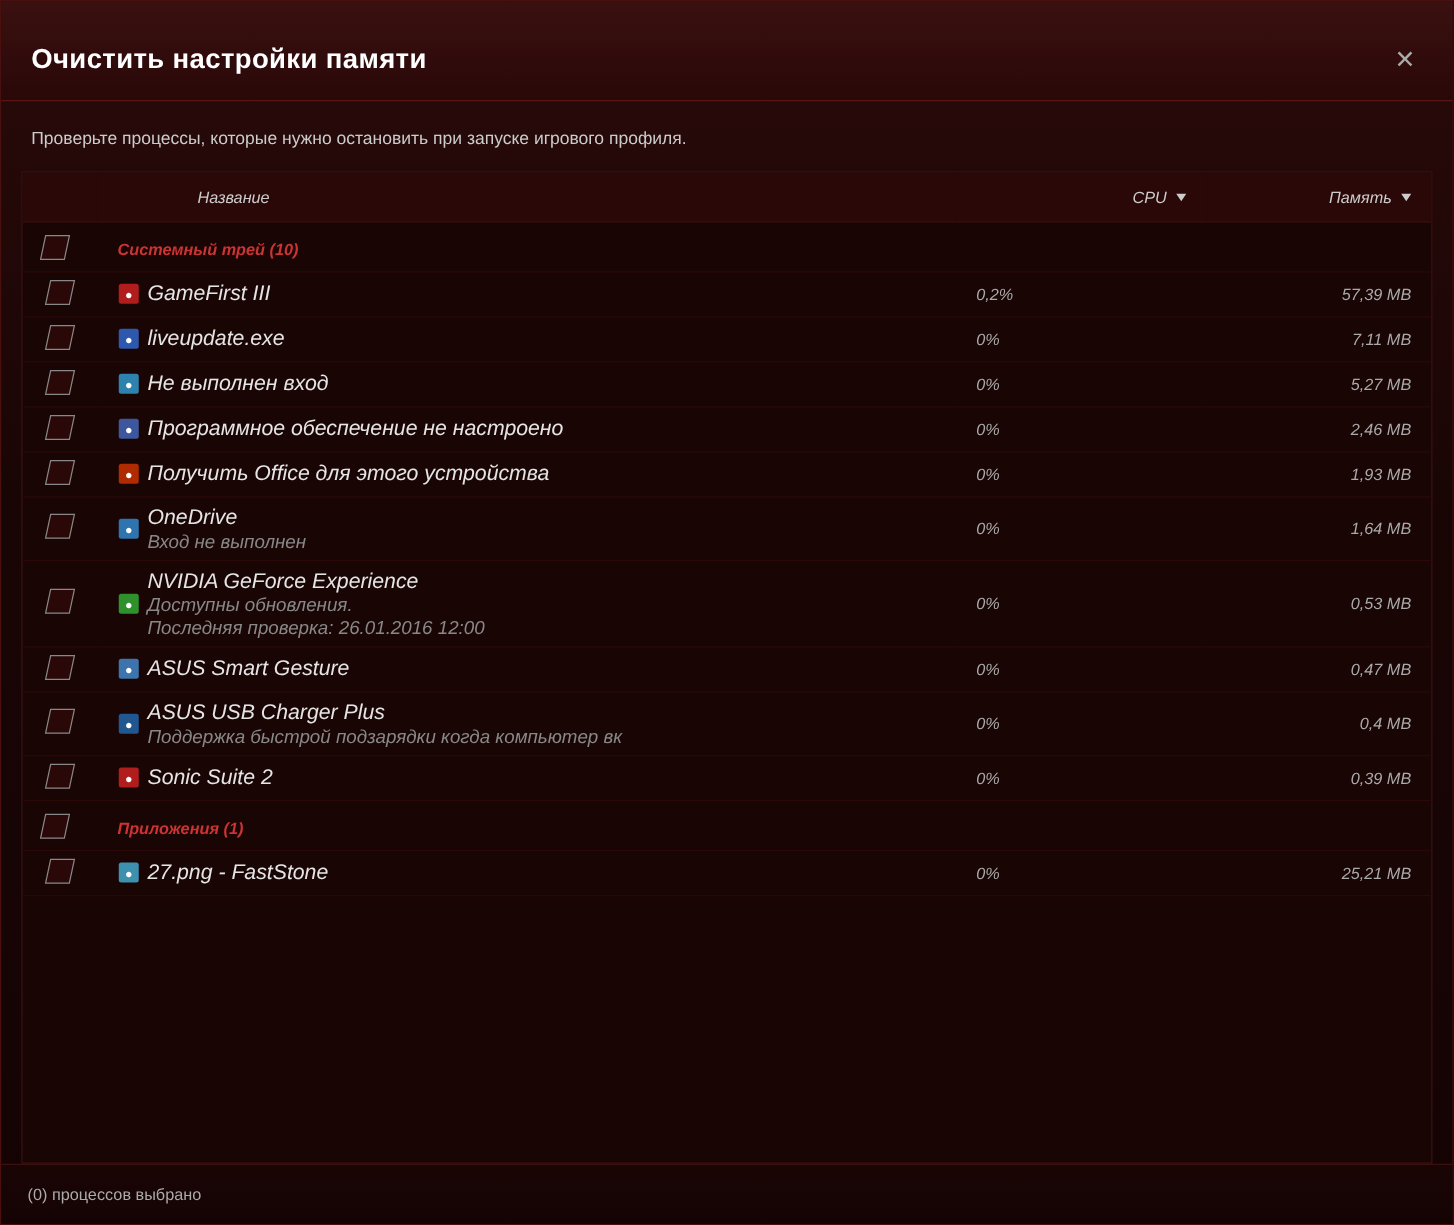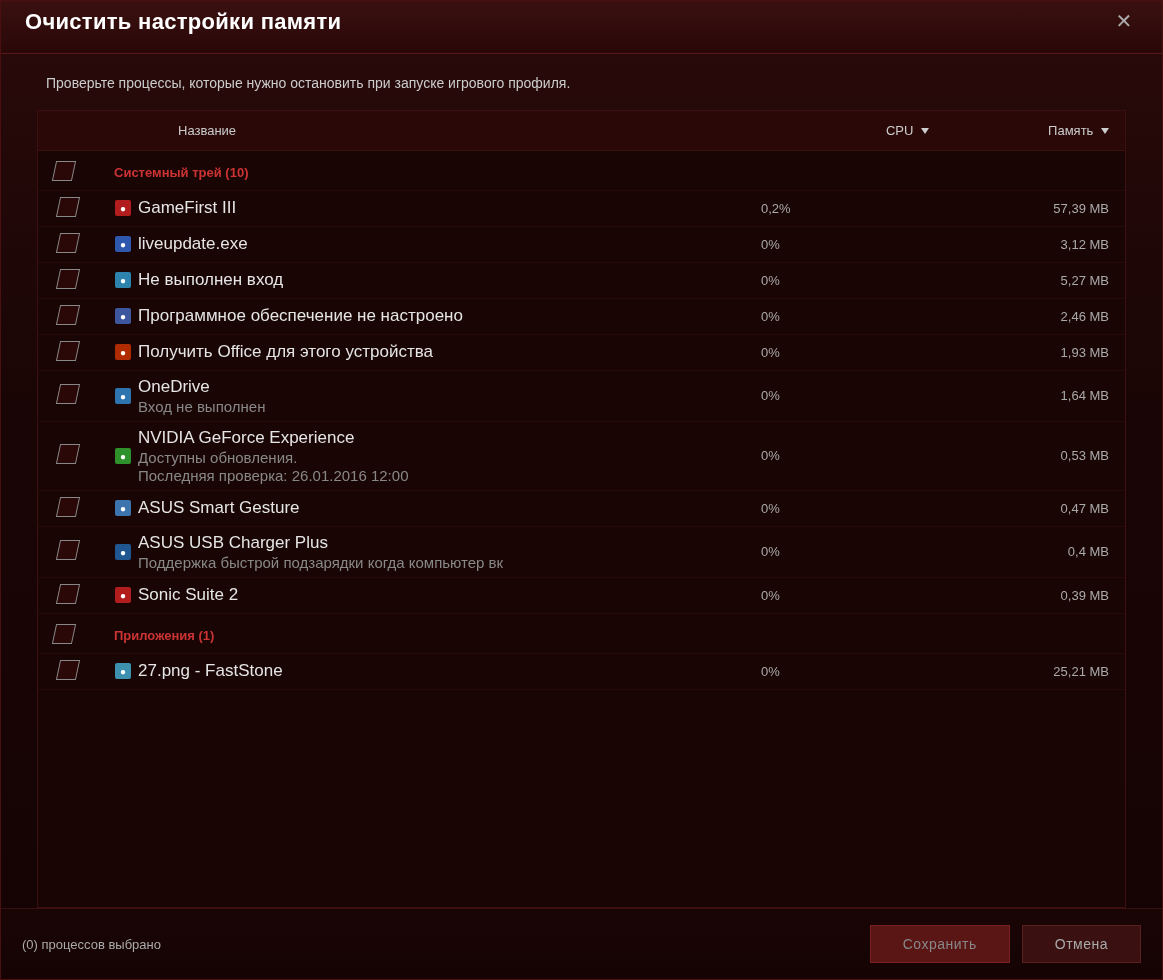--- a/index.html
+++ b/index.html
@@ -17,24 +17,24 @@
       width: 1163px;
       height: 980px;
       background: linear-gradient(180deg, #2a0a0a 0%, #1a0505 40%, #150303 100%);
       border: 1px solid #4a1010;
       position: relative;
       display: flex;
       flex-direction: column;
     }
     .title-bar {
       background: linear-gradient(180deg, #3a1010 0%, #2a0808 100%);
-      padding: 6px 24px 18px 24px;
+      padding: 33px 24px 18px 24px;
       display: flex;
       justify-content: space-between;
-      align-items: flex-end;
+      align-items: flex-start;
       border-bottom: 1px solid #5a1515;
       gap: 28px;
     }
     .title-text {
       color: #ffffff;
       font-size: 22px;
       font-weight: 600;
       letter-spacing: 0.3px;
     }
     .close-btn {
@@ -48,28 +48,28 @@
       display: flex;
       align-items: center;
       justify-content: center;
       line-height: 1;
     }
     .subtitle {
       color: #cccccc;
       font-size: 14px;
       padding: 20px 24px 16px 24px;
       line-height: 1.4;
-      margin-left: 21px;
     }
     .table-container {
       flex: 1;
-      margin: 0 36px;
+      margin: 0 16px;
       border: 1px solid #3a1010;
       overflow-y: auto;
       background: #1a0505;
+      font-style: italic;
     }
     .table-container::-webkit-scrollbar { width: 8px; }
     .table-container::-webkit-scrollbar-track { background: #1a0505; }
     .table-container::-webkit-scrollbar-thumb { background: #5a1515; border-radius: 4px; }
     table {
       width: 100%;
       border-collapse: collapse;
     }
     thead tr {
       background: #2a0808;
@@ -263,21 +263,21 @@
             <svg width="18" height="18" viewBox="0 0 18 18" style="vertical-align:middle;margin-right:6px;flex-shrink:0;">
         <rect x="1" y="1" width="16" height="16" rx="2" fill="#3366cc" opacity="0.85"></rect>
         <text x="9" y="13" font-size="10" fill="white" text-anchor="middle" font-family="Arial">●</text>
       </svg>
             <div class="name-lines">
                   <div class="process-name">liveupdate.exe</div>
                 </div>
           </div>
         </td>
         <td class="cpu-col">0%</td>
-        <td class="mem-col">3,12 MB</td>
+        <td class="mem-col">7,11 MB</td>
       </tr>
           <tr>
         <td class="checkbox-col">
           <span class="chk"></span>
         </td>
         <td class="name-col">
           <div class="name-cell-wrap">
             <svg width="18" height="18" viewBox="0 0 18 18" style="vertical-align:middle;margin-right:6px;flex-shrink:0;">
         <rect x="1" y="1" width="16" height="16" rx="2" fill="#3399cc" opacity="0.85"></rect>
         <text x="9" y="13" font-size="10" fill="white" text-anchor="middle" font-family="Arial">●</text>
@@ -445,18 +445,14 @@
         </td>
         <td class="cpu-col">0%</td>
         <td class="mem-col">25,21 MB</td>
       </tr>
         </tbody>
     </table>
   </div>
 
   <div class="footer">
     <span class="selected-count">(0) процессов выбрано</span>
-    <div class="footer-buttons">
-      <button class="btn btn-save">Сохранить</button>
-      <button class="btn btn-cancel">Отмена</button>
-    </div>
   </div>
 </div>
 
 </body></html>

